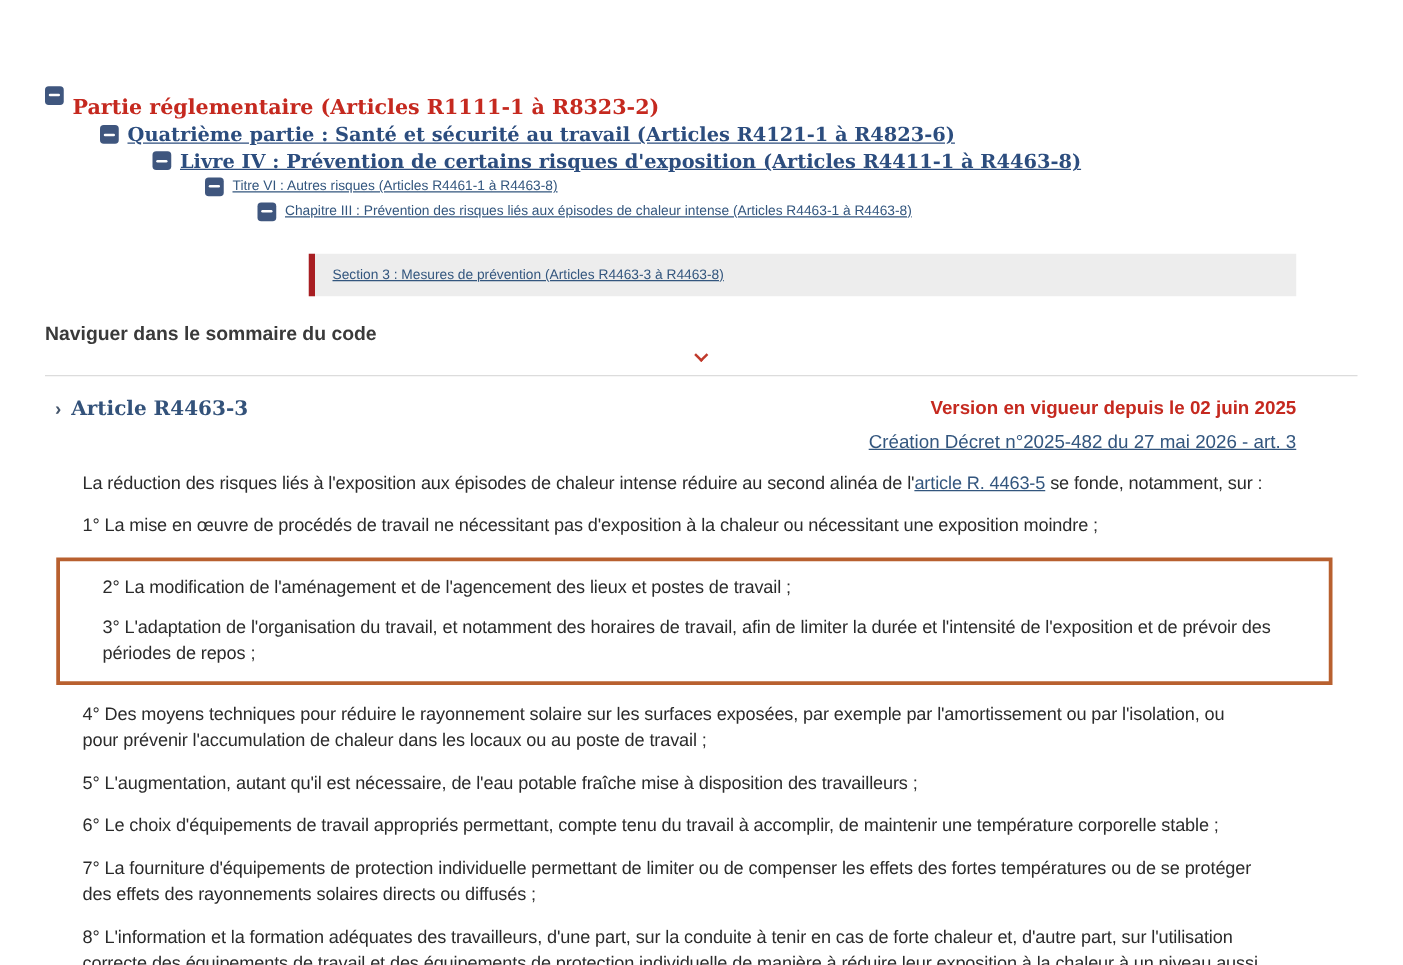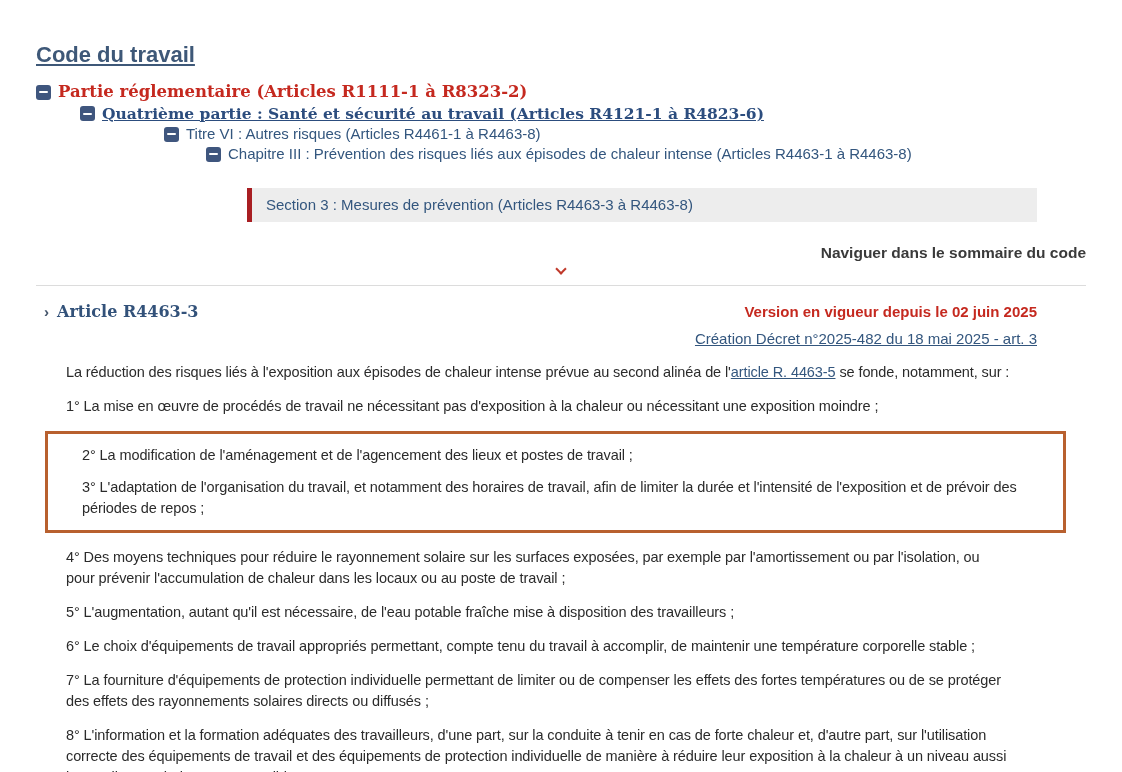--- a/index.html
+++ b/index.html
@@ -68,43 +68,45 @@
     cursor: pointer;
     line-height: 17px;
   }
   .tree-root {
     font-family: "DejaVu Serif", "Liberation Serif", serif;
     font-weight: 700;
     font-size: 16.5px;
     color: var(--red_accent);
     text-decoration: none;
     line-height: 18px;
+    margin-top: 20px;
   }
   .tree-link-sans {
     font-family: "Liberation Sans", sans-serif;
-    font-size: 15px;
+    font-size: 11px;
     color: var(--sans_link);
+    text-decoration: underline;
     cursor: pointer;
     line-height: 16px;
   }
 
   .section-box {
     margin-left: 211px;
     margin-top: 26px;
     width: 790px;
     height: 34px;
     background: var(--section_bg);
     border-left: 5px solid var(--section_border);
     display: flex;
     align-items: center;
     padding-left: 14px;
   }
 
   
-  .summary-nav { text-align: right; margin-top: 22px; }
+  .summary-nav { text-align: left; margin-top: 22px; }
   .summary-label {
     font-weight: 700;
     font-size: 15.5px;
     color: #3a3a3a;
     cursor: pointer;
   }
   .chevron-down {
     width: 8px; height: 8px;
     border-right: 2px solid var(--chevron_red);
     border-bottom: 2px solid var(--chevron_red);
@@ -171,38 +173,43 @@
     width: 1021px;
     padding: 0 18px;
   }
   .highlight-box p { margin: 11px 16px; }
 </style>
 </head>
 <body>
 
 <div class="container">
 
-  <a class="code-title">Code du travail</a>
 
   <nav class="tree">
 
     <div class="tree-row lvl0">
       <span class="collapse-icon">
           <span class="bar"></span>
         </span>
       <span class="tree-root">Partie réglementaire (Articles R1111-1 à R8323-2)</span>
     </div>
 
     <div class="tree-row lvl1">
       <span class="collapse-icon">
           <span class="bar"></span>
         </span>
       <a class="tree-link-serif">Quatrième partie : Santé et sécurité au travail (Articles R4121-1 à R4823-6)</a>
     </div>
 
+    <div class="tree-row lvl2">
+      <span class="collapse-icon">
+          <span class="bar"></span>
+        </span>
+      <a class="tree-link-serif">Livre IV : Prévention de certains risques d'exposition (Articles R4411-1 à R4463-8)</a>
+    </div>
 
     <div class="tree-row lvl3">
       <span class="collapse-icon">
           <span class="bar"></span>
         </span>
       <a class="tree-link-sans">Titre VI : Autres risques (Articles R4461-1 à R4463-8)</a>
     </div>
 
     <div class="tree-row lvl4">
       <span class="collapse-icon">
@@ -226,27 +233,27 @@
 
   <section class="article">
 
     <div class="article-head">
       <div class="article-title">
         <span class="chev-right">›</span>
         <span>Article R4463-3</span>
       </div>
       <div class="article-meta">
         <div class="version-notice">Version en vigueur depuis le 02 juin 2025</div>
-        <a class="creation-link">Création Décret n°2025-482 du 18 mai 2025 - art. 3</a>
+        <a class="creation-link">Création Décret n°2025-482 du 27 mai 2026 - art. 3</a>
       </div>
     </div>
 
     <div class="article-body">
 
-      <p><span>La réduction des risques liés à l'exposition aux épisodes de chaleur intense prévue au second alinéa de l'</span><a class="inline-link">article R. 4463-5</a><span> se fonde, notamment, sur :</span></p>
+      <p><span>La réduction des risques liés à l'exposition aux épisodes de chaleur intense réduire au second alinéa de l'</span><a class="inline-link">article R. 4463-5</a><span> se fonde, notamment, sur :</span></p>
 
       <p>1° La mise en œuvre de procédés de travail ne nécessitant pas d'exposition à la chaleur ou nécessitant une exposition moindre ;</p>
 
       <div class="highlight-box">
         <p>2° La modification de l'aménagement et de l'agencement des lieux et postes de travail ;</p>
         <p>3° L'adaptation de l'organisation du travail, et notamment des horaires de travail, afin de limiter la durée et l'intensité de l'exposition et de prévoir des périodes de repos ;</p>
       </div>
 
       <p>4° Des moyens techniques pour réduire le rayonnement solaire sur les surfaces exposées, par exemple par l'amortissement ou par l'isolation, ou pour prévenir l'accumulation de chaleur dans les locaux ou au poste de travail ;</p>
       <p>5° L'augmentation, autant qu'il est nécessaire, de l'eau potable fraîche mise à disposition des travailleurs ;</p>

